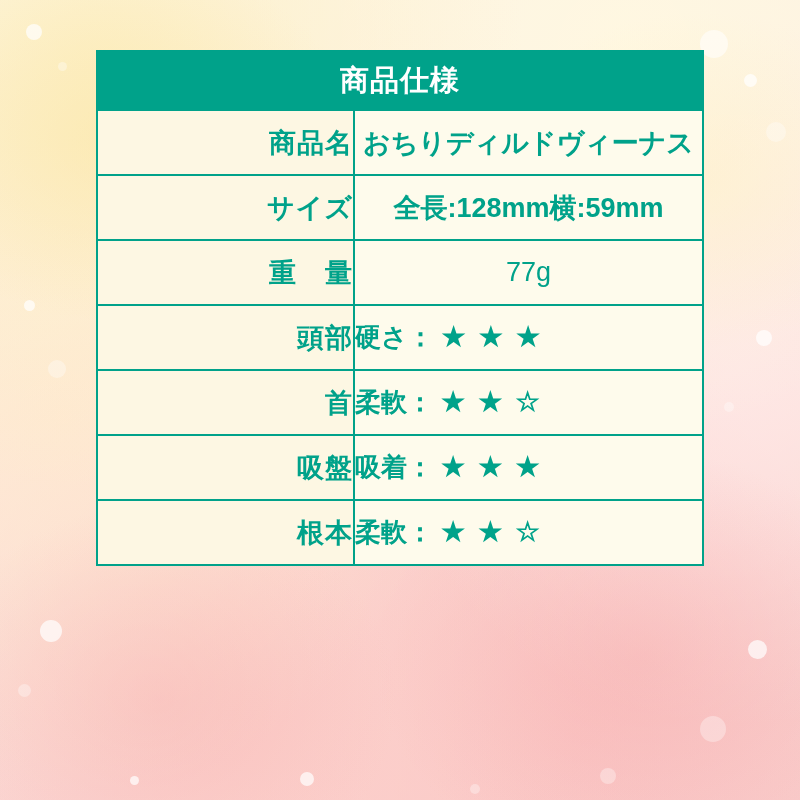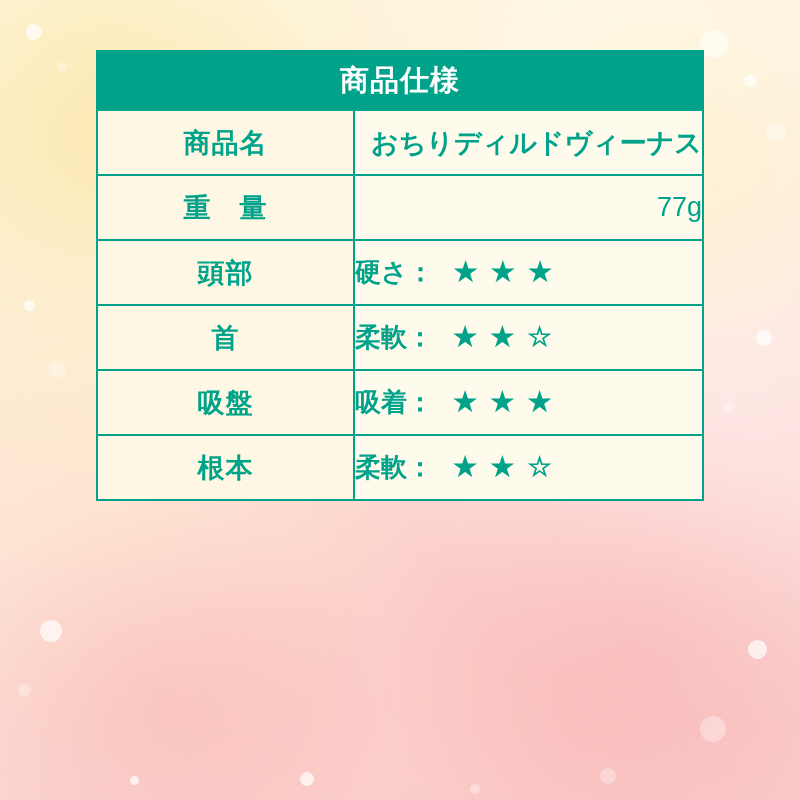--- a/index.html
+++ b/index.html
@@ -79,46 +79,46 @@
     text-align: center;
     font-size: 29px;
     font-weight: bold;
     letter-spacing: 1px;
     height: 57px;
     line-height: 57px;
   }
 
   .row-label {
     width: 257px;
-    text-align: center;
+    text-align: right;
     color: #00a28a;
     font-size: 27px;
     font-weight: bold;
     height: 63px;
     background: #fdf7e3;
     letter-spacing: 1px;
   }
   .row-value {
-    text-align: right;
+    text-align: center;
     color: #00a28a;
     font-size: 27px;
     font-weight: bold;
     padding-left: 18px;
     height: 63px;
     background: #fefbec;
     white-space: nowrap;
   }
   .row-value.plain {
     font-weight: normal;
   }
 
   .rating-cell {
     display: flex;
     align-items: center;
-    gap: 12px;
+    gap: 0;
     white-space: nowrap;
   }
   .rating-label {
     color: #00a28a;
     font-size: 26px;
     font-weight: bold;
     margin-right: 4px;
   }
   .stars {
     display: inline-flex;
@@ -169,20 +169,24 @@
 
       <tr>
         <td class="section-head" colspan="2">商品仕様</td>
       </tr>
 
       <tr>
         <td class="row-label">商品名</td>
         <td class="row-value">おちりディルドヴィーナス</td>
       </tr>
       <tr>
+        <td class="row-label">サイズ</td>
+        <td class="row-value">全長:128mm横:59mm</td>
+      </tr>
+      <tr>
         <td class="row-label">重　量</td>
         <td class="row-value plain">77g</td>
       </tr>
 
 
       <tr>
         <td class="row-label">頭部</td>
         <td class="row-value">
           <div class="rating-cell">
             <span class="rating-label">硬さ：</span>

